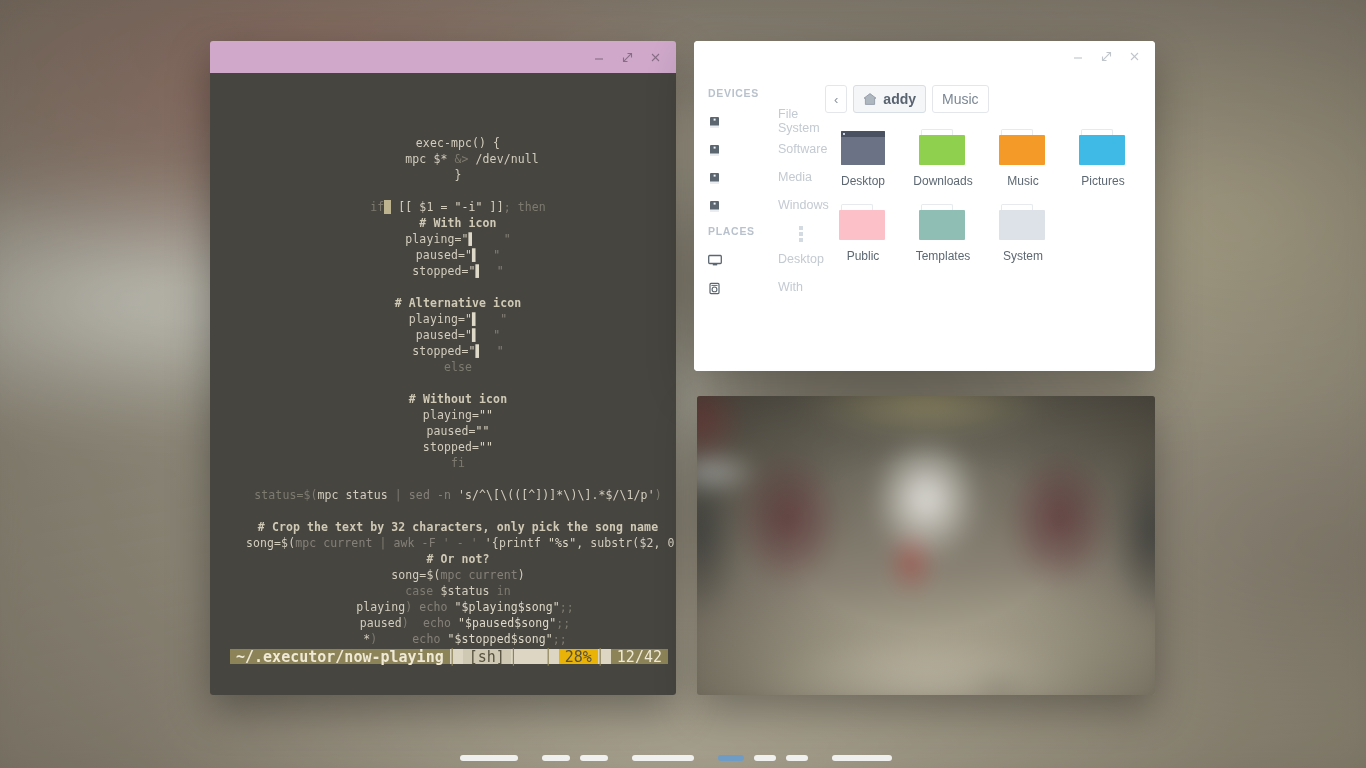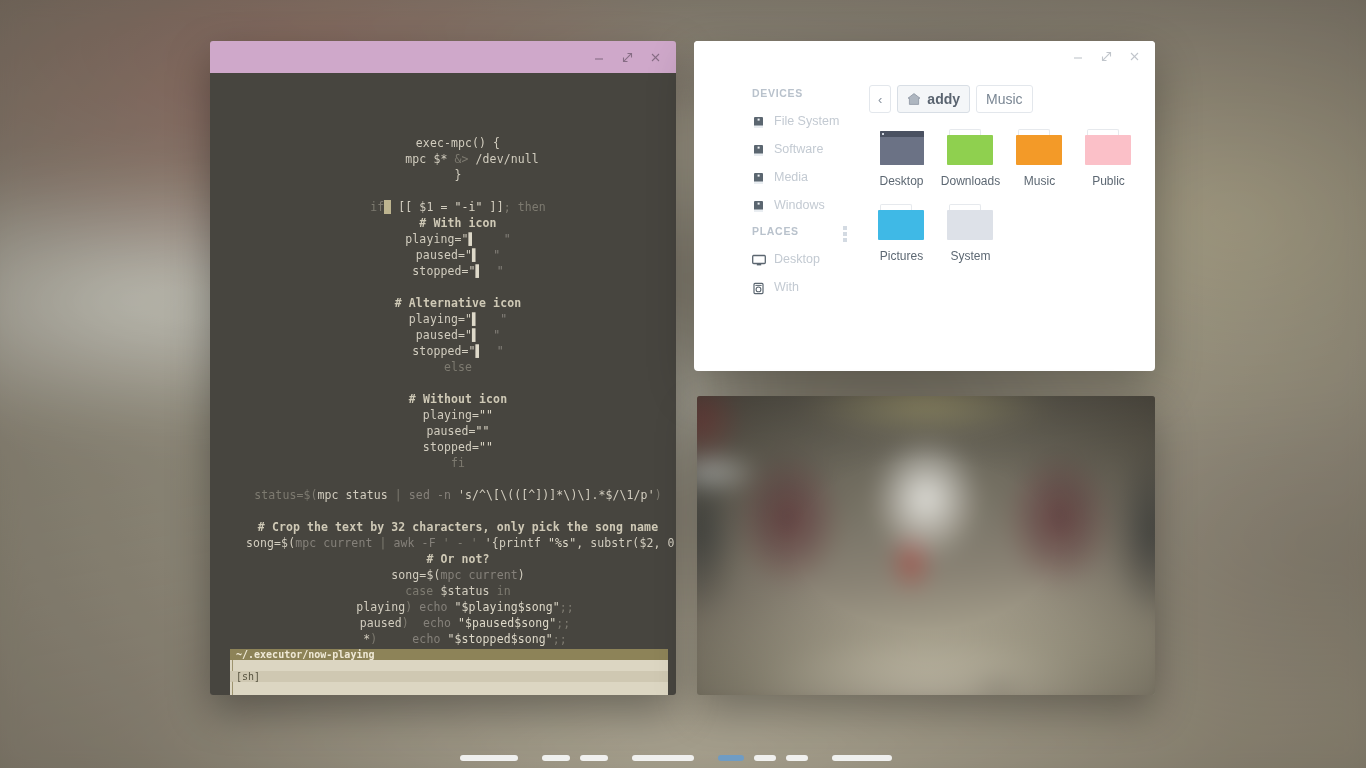--- a/index.html
+++ b/index.html
@@ -56,43 +56,42 @@
   .c-dim{color:#85817a;}
   .c-str{color:#ded9c9;}
   .c-fn{color:#d2cdbf;}
   .c-cursor{background:#bdb48f;color:#47453f;}
   .blank{display:block;height:16px;}
 
   #term-status{
     position:absolute;left:20px;right:8px;bottom:31px;height:15px;
     display:flex;align-items:stretch;
     font-family:"DejaVu Sans Mono","Liberation Mono",monospace;
-    font-size:10px;
-    flex-direction:column;
+    font-size:15px;
   }
   .st-seg{display:flex;align-items:center;padding:0 6px;}
   .st-path{background:#8d8358;color:#efe9d6;font-weight:bold;}
   .st-sep{background:#dcd6c2;color:#8d8358;padding:0 2px;display:flex;align-items:center;}
   .st-mode{background:#cfc8b2;color:#56523f;}
   .st-fill{background:#dcd6c2;flex:1;}
   .st-pct{background:#eab308;color:#56523f;}
   .st-pos{background:#8d8358;color:#efe9d6;}
 
   
   #filemanager{left:694px;top:41px;width:461px;height:330px;background:#ffffff;
     box-shadow:0 18px 46px rgba(0,0,0,.3);border-radius:4px;}
   #fm-titlebar{height:32px;position:relative;background:#ffffff;}
-  #fm-body{display:flex;height:298px;padding-left:44px;}
+  #fm-body{display:flex;height:298px;}
   #fm-side{width:121px;padding-top:8px;background:#ffffff;}
   .fm-grouphead{font-size:10.5px;font-weight:bold;letter-spacing:.7px;color:#b9c2cc;
       padding:6px 0 8px 14px;position:relative;}
   .fm-grouphead .dots{position:absolute;right:12px;top:7px;display:flex;flex-direction:column;gap:2px;}
   .fm-grouphead .dots i{width:4px;height:4px;background:#d3dae2;display:block;}
   .fm-item{display:flex;align-items:center;gap:9px;padding:3px 0 3px 14px;height:22px;cursor:default;}
-  .fm-item .lbl{font-size:12.5px;color:#c3cad2;}
+  .fm-item .lbl{font-size:12.5px;color:#c3cad2;margin-left:48px;}
   .fm-ico{width:13px;height:13px;display:block;flex:0 0 13px;}
 
   #fm-main{flex:1;position:relative;}
   #fm-crumbs{display:flex;align-items:center;gap:6px;padding:12px 0 0 10px;}
   .crumb{border:1px solid #e3e7ec;border-radius:3px;background:#fff;height:26px;
     display:flex;align-items:center;gap:6px;padding:0 9px;font-size:14px;color:#7b8794;cursor:pointer;}
   .crumb.active{background:#f4f6f8;border-color:#d8dee5;color:#5a6470;font-weight:bold;}
   .crumb.nav{padding:0 8px;font-size:13px;color:#8b95a1;}
   #fm-grid{display:grid;grid-template-columns:repeat(4,1fr);
     row-gap:16px;padding:16px 12px 0 8px;}
@@ -303,30 +302,37 @@
           <div class="fcell">
             <div class="ficon">
               <div class="ftab"></div>
               <div class="fbody" style="background: rgb(243, 154, 40);"></div>
             </div>
             <div class="fname">Music</div>
           </div>
           <div class="fcell">
             <div class="ficon">
               <div class="ftab"></div>
+              <div class="fbody" style="background: rgb(63, 185, 230);"></div>
+            </div>
+            <div class="fname">Pictures</div>
+          </div>
+          <div class="fcell">
+            <div class="ficon">
+              <div class="ftab"></div>
               <div class="fbody" style="background: rgb(251, 192, 200);"></div>
             </div>
             <div class="fname">Public</div>
           </div>
           <div class="fcell">
             <div class="ficon">
               <div class="ftab"></div>
-              <div class="fbody" style="background: rgb(63, 185, 230);"></div>
-            </div>
-            <div class="fname">Pictures</div>
+              <div class="fbody" style="background: rgb(143, 190, 180);"></div>
+            </div>
+            <div class="fname">Templates</div>
           </div>
           <div class="fcell">
             <div class="ficon">
               <div class="ftab"></div>
               <div class="fbody" style="background: rgb(221, 225, 232);"></div>
             </div>
             <div class="fname">System</div>
           </div>
         </div>
     </div>

